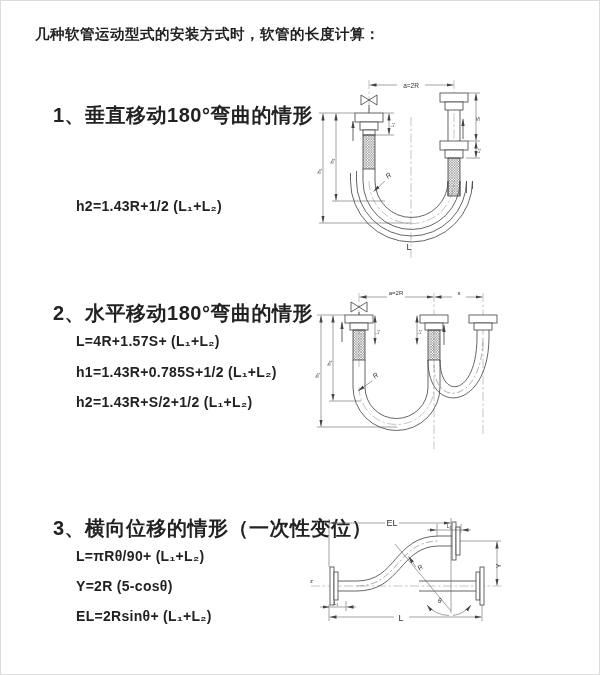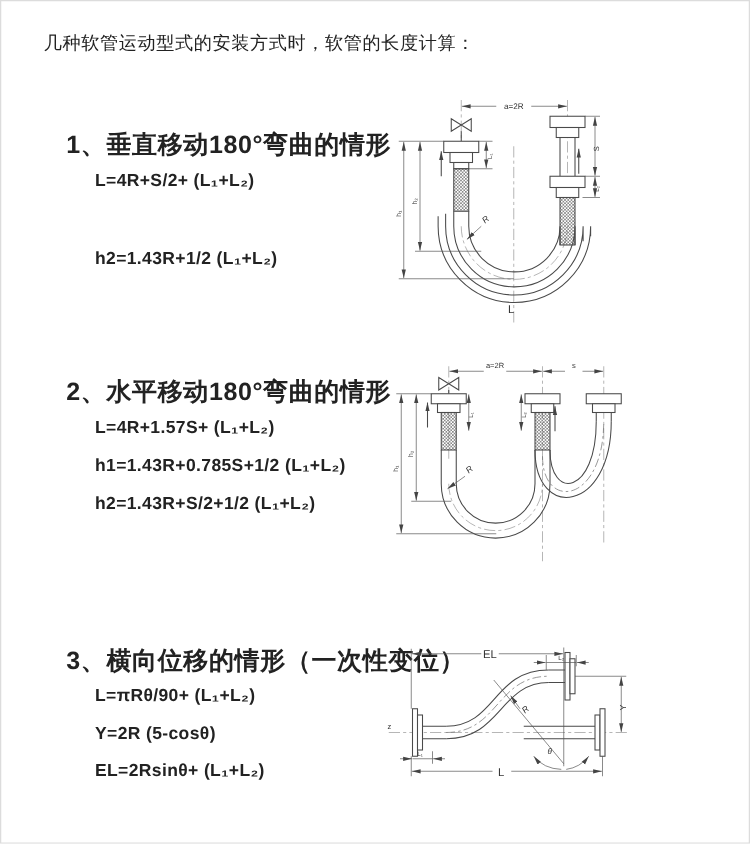--- a/index.html
+++ b/index.html
@@ -1,38 +1,37 @@
 <!DOCTYPE html>
 <html><head>
 <meta charset="utf-8">
 <style>
   html,body{margin:0;padding:0;background:#ffffff;}
   .page{position:relative;width:598px;height:673px;border:1px solid #dcdcdc;background:#fff;
         font-family:"Liberation Sans","DejaVu Sans",sans-serif;color:#222;overflow:hidden;}
   .tline{position:absolute;white-space:nowrap;}
-  .title{font-size:14.5px;font-weight:400;letter-spacing:.5px;}
+  .title{font-size:14.5px;font-weight:700;letter-spacing:.5px;}
   .hd{font-size:20px;font-weight:700;letter-spacing:.5px;}
   .fm{font-size:14px;font-weight:600;letter-spacing:.3px;}
   svg{position:absolute;}
   svg text{font-family:"Liberation Sans","DejaVu Sans",sans-serif;fill:#333;}
   .obj{stroke:#4a4a4a;stroke-width:.85;fill:none;}
   .objf{stroke:#4a4a4a;stroke-width:.85;fill:#fff;}
   .dim{stroke:#555;stroke-width:.55;fill:none;}
   .cl{stroke:#8a8a8a;stroke-width:.5;fill:none;stroke-dasharray:9 2.5 2.5 2.5;}
   .dash{stroke:#6a6a6a;stroke-width:.55;fill:none;stroke-dasharray:7 2.5 2 2.5;}
 </style>
 </head>
 <body>
 
 <div class="page">
 
   <div class="tline title" style="left:34px;top:24px">几种软管运动型式的安装方式时，软管的长度计算：</div>
 
   <div class="tline hd" style="left:52px;top:101px">1、垂直移动180°弯曲的情形</div>
-  <div class="tline fm" style="left:75px;top:135px">L=4R+S/2+ (L₁+L₂)</div>
   <div class="tline fm" style="left:75px;top:197px">h2=1.43R+1/2 (L₁+L₂)</div>
 
   <div class="tline hd" style="left:52px;top:299px">2、水平移动180°弯曲的情形</div>
   <div class="tline fm" style="left:75px;top:332px">L=4R+1.57S+ (L₁+L₂)</div>
   <div class="tline fm" style="left:75px;top:363px">h1=1.43R+0.785S+1/2 (L₁+L₂)</div>
   <div class="tline fm" style="left:75px;top:393px">h2=1.43R+S/2+1/2 (L₁+L₂)</div>
 
   <div class="tline hd" style="left:52px;top:514px">3、横向位移的情形（一次性变位）</div>
   <div class="tline fm" style="left:75px;top:547px">L=πRθ/90+ (L₁+L₂)</div>
   <div class="tline fm" style="left:75px;top:577px">Y=2R (5-cosθ)</div>

